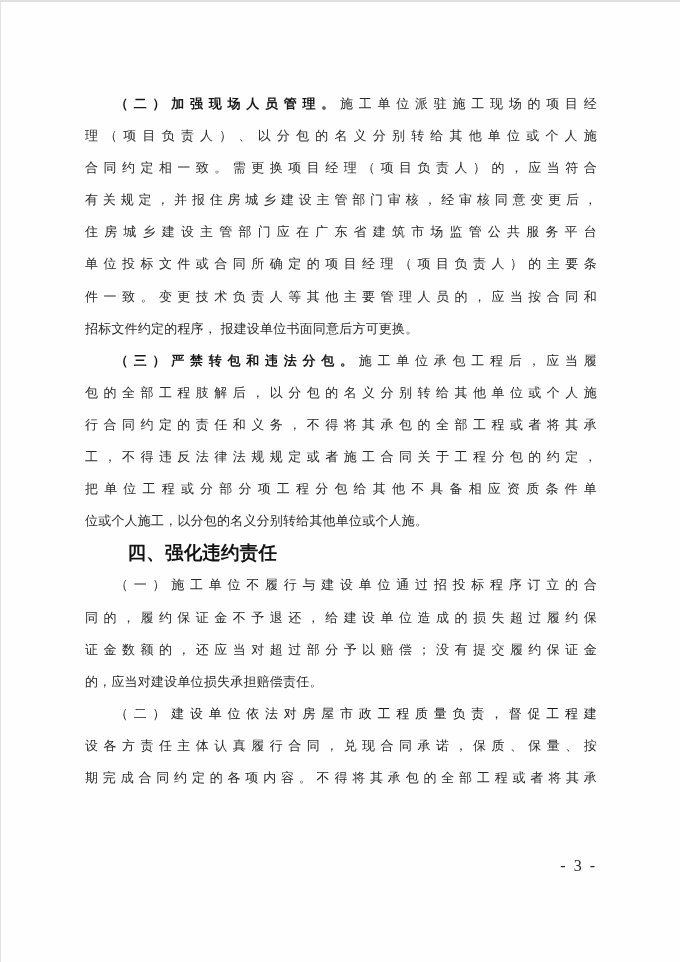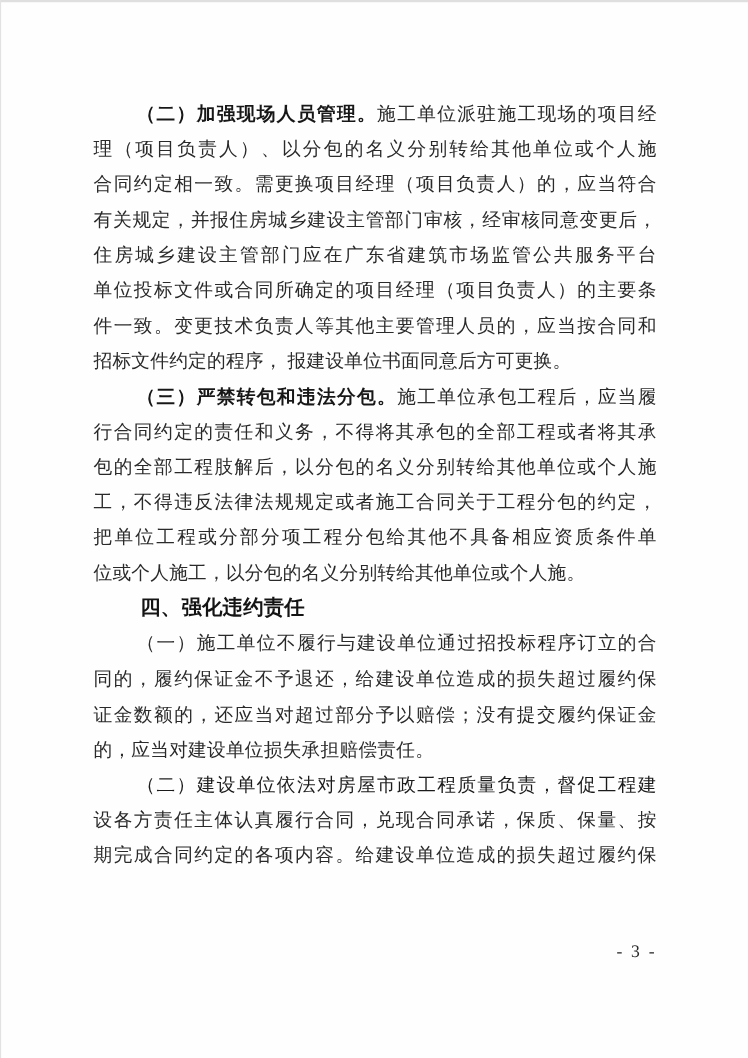--- a/index.html
+++ b/index.html
@@ -28,21 +28,21 @@
     background: #e2e2e2;
   }
   .doc-body {
     position: absolute;
     top: 88px;
     left: 85px;
     width: 512px;
     color: #2a2a2a;
   }
   .line {
-    font-size: 17px;
+    font-size: 13px;
     line-height: 32.1px;
     height: 32.1px;
     white-space: normal;
     text-align: justify;
     text-align-last: justify;
     text-justify: inter-character;
     letter-spacing: 0.2px;
   }
   .line.indent {
     text-indent: 2.3em;
@@ -83,28 +83,28 @@
 <div class="doc-body">
     <div class="line indent"><span class="lead">（二）加强现场人员管理。</span><span>施工单位派驻施工现场的项目经</span></div>
     <div class="line"><span>理（项目负责人）、以分包的名义分别转给其他单位或个人施</span></div>
     <div class="line"><span>合同约定相一致。需更换项目经理（项目负责人）的，应当符合</span></div>
     <div class="line"><span>有关规定，并报住房城乡建设主管部门审核，经审核同意变更后，</span></div>
     <div class="line"><span>住房城乡建设主管部门应在广东省建筑市场监管公共服务平台</span></div>
     <div class="line"><span>单位投标文件或合同所确定的项目经理（项目负责人）的主要条</span></div>
     <div class="line"><span>件一致。变更技术负责人等其他主要管理人员的，应当按合同和</span></div>
     <div class="line end"><span>招标文件约定的程序， 报建设单位书面同意后方可更换。</span></div>
     <div class="line indent"><span class="lead">（三）严禁转包和违法分包。</span><span>施工单位承包工程后，应当履</span></div>
+    <div class="line"><span>包的全部工程肢解后，以分包的名义分别转给其他单位或个人施</span></div>
     <div class="line"><span>行合同约定的责任和义务，不得将其承包的全部工程或者将其承</span></div>
-    <div class="line"><span>包的全部工程肢解后，以分包的名义分别转给其他单位或个人施</span></div>
     <div class="line"><span>工，不得违反法律法规规定或者施工合同关于工程分包的约定，</span></div>
     <div class="line"><span>把单位工程或分部分项工程分包给其他不具备相应资质条件单</span></div>
     <div class="line end"><span>位或个人施工，以分包的名义分别转给其他单位或个人施。</span></div>
     <div class="line indent end heading"><span>四、强化违约责任</span></div>
     <div class="line indent"><span>（一）施工单位不履行与建设单位通过招投标程序订立的合</span></div>
     <div class="line"><span>同的，履约保证金不予退还，给建设单位造成的损失超过履约保</span></div>
     <div class="line"><span>证金数额的，还应当对超过部分予以赔偿；没有提交履约保证金</span></div>
     <div class="line end"><span>的，应当对建设单位损失承担赔偿责任。</span></div>
     <div class="line indent boldline"><span>（二）建设单位依法对房屋市政工程质量负责，督促工程建</span></div>
     <div class="line"><span>设各方责任主体认真履行合同，兑现合同承诺，保质、保量、按</span></div>
-    <div class="line"><span>期完成合同约定的各项内容。给建设单位造成的损失超过履约保</span></div>
+    <div class="line"><span>期完成合同约定的各项内容。不得将其承包的全部工程或者将其承</span></div>
   </div>
 
 <div class="page-footer">- 3 -</div>
 
 </body></html>

